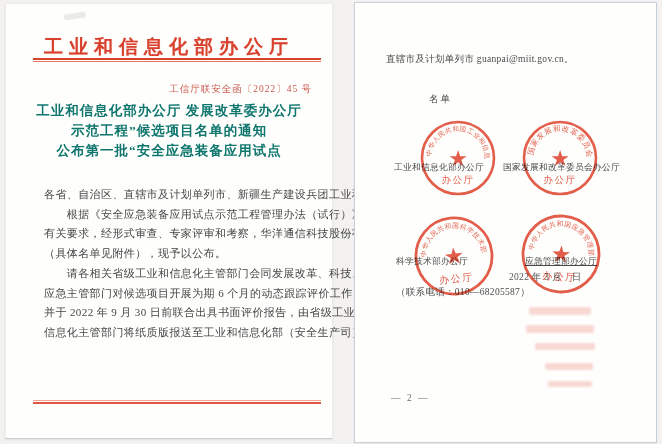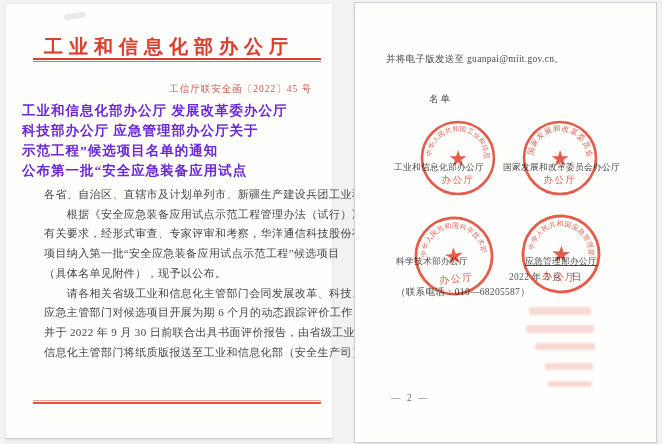--- a/index.html
+++ b/index.html
@@ -33,22 +33,22 @@
   }
   .header-rule{position:absolute;left:27px;top:54px;width:288px;height:5px;}
   .header-rule .thick{height:2px;background:#d9412f;margin-bottom:1px;}
   .header-rule .thin{height:1px;background:#e2715f;}
   .doc-number{
     position:absolute;right:20px;top:79px;
     color:#c9564a;font-size:9.5px;letter-spacing:1px;white-space:nowrap;
   }
   .doc-title{
     position:absolute;left:0;top:97px;width:100%;
-    text-align:left;color:#6d28d9;font-weight:bold;
-    font-size:13.5px;line-height:20px;letter-spacing:1px;padding-left:16px;
+    text-align:center;color:#0f766e;font-weight:bold;
+    font-size:13.5px;line-height:20px;letter-spacing:1px;
   }
   .body-text{
     position:absolute;left:38px;top:181px;width:270px;
     color:#454545;font-size:11px;line-height:19.7px;
     letter-spacing:.4px;white-space:nowrap;
   }
   .footer-rule{position:absolute;left:27px;top:396px;width:288px;height:5px;}
   .footer-rule .thin{height:1px;background:#eda395;margin-bottom:1px;}
   .footer-rule .thick{height:2px;background:#e05643;}
   .smudge{position:absolute;left:58px;top:9px;width:22px;height:6px;
@@ -97,46 +97,44 @@
 
     <div class="header-rule">
       <div class="thick"></div>
         <div class="thin"></div>
     </div>
 
     <div class="doc-number">工信厅联安全函〔2022〕45 号</div>
 
     <div class="doc-title">
       <div>工业和信息化部办公厅 发展改革委办公厅</div>
-      <div>科技部办公厅 应急管理部办公厅关于</div>
       <div>示范工程”候选项目名单的通知</div>
       <div>公布第一批“安全应急装备应用试点</div>
     </div>
 
     <div class="body-text">
       <div>各省、自治区、直辖市及计划单列市、新疆生产建设兵团工业和</div>
       <div>　　根据《安全应急装备应用试点示范工程管理办法（试行）》</div>
       <div>有关要求，经形式审查、专家评审和考察，华洋通信科技股份有</div>
-      <div>项目纳入第一批“安全应急装备应用试点示范工程”候选项目</div>
       <div>（具体名单见附件），现予以公布。</div>
       <div>　　请各相关省级工业和信息化主管部门会同发展改革、科技、</div>
       <div>应急主管部门对候选项目开展为期 6 个月的动态跟踪评价工作，</div>
       <div>并于 2022 年 9 月 30 日前联合出具书面评价报告，由省级工业和</div>
       <div>信息化主管部门将纸质版报送至工业和信息化部（安全生产司），</div>
     </div>
 
     <div class="footer-rule">
       <div class="thin"></div>
         <div class="thick"></div>
     </div>
   </div>
 
   <div class="page page-right">
 
-    <div class="rp-line rp-email">并将电子版发送至 guanpai@miit.gov.cn。</div>
+    <div class="rp-line rp-email">直辖市及计划单列市 guanpai@miit.gov.cn。</div>
 
 
     <div class="rp-line rp-attach2">名单</div>
 
     <div class="seal-label lbl-1">工业和信息化部办公厅</div>
     <div class="seal-label lbl-2">国家发展和改革委员会办公厅</div>
     <div class="seal-label lbl-3">科学技术部办公厅</div>
     <div class="seal-label lbl-4">应急管理部办公厅</div>
 
     <div class="rp-line rp-date">2022 年 3 月　日</div>

